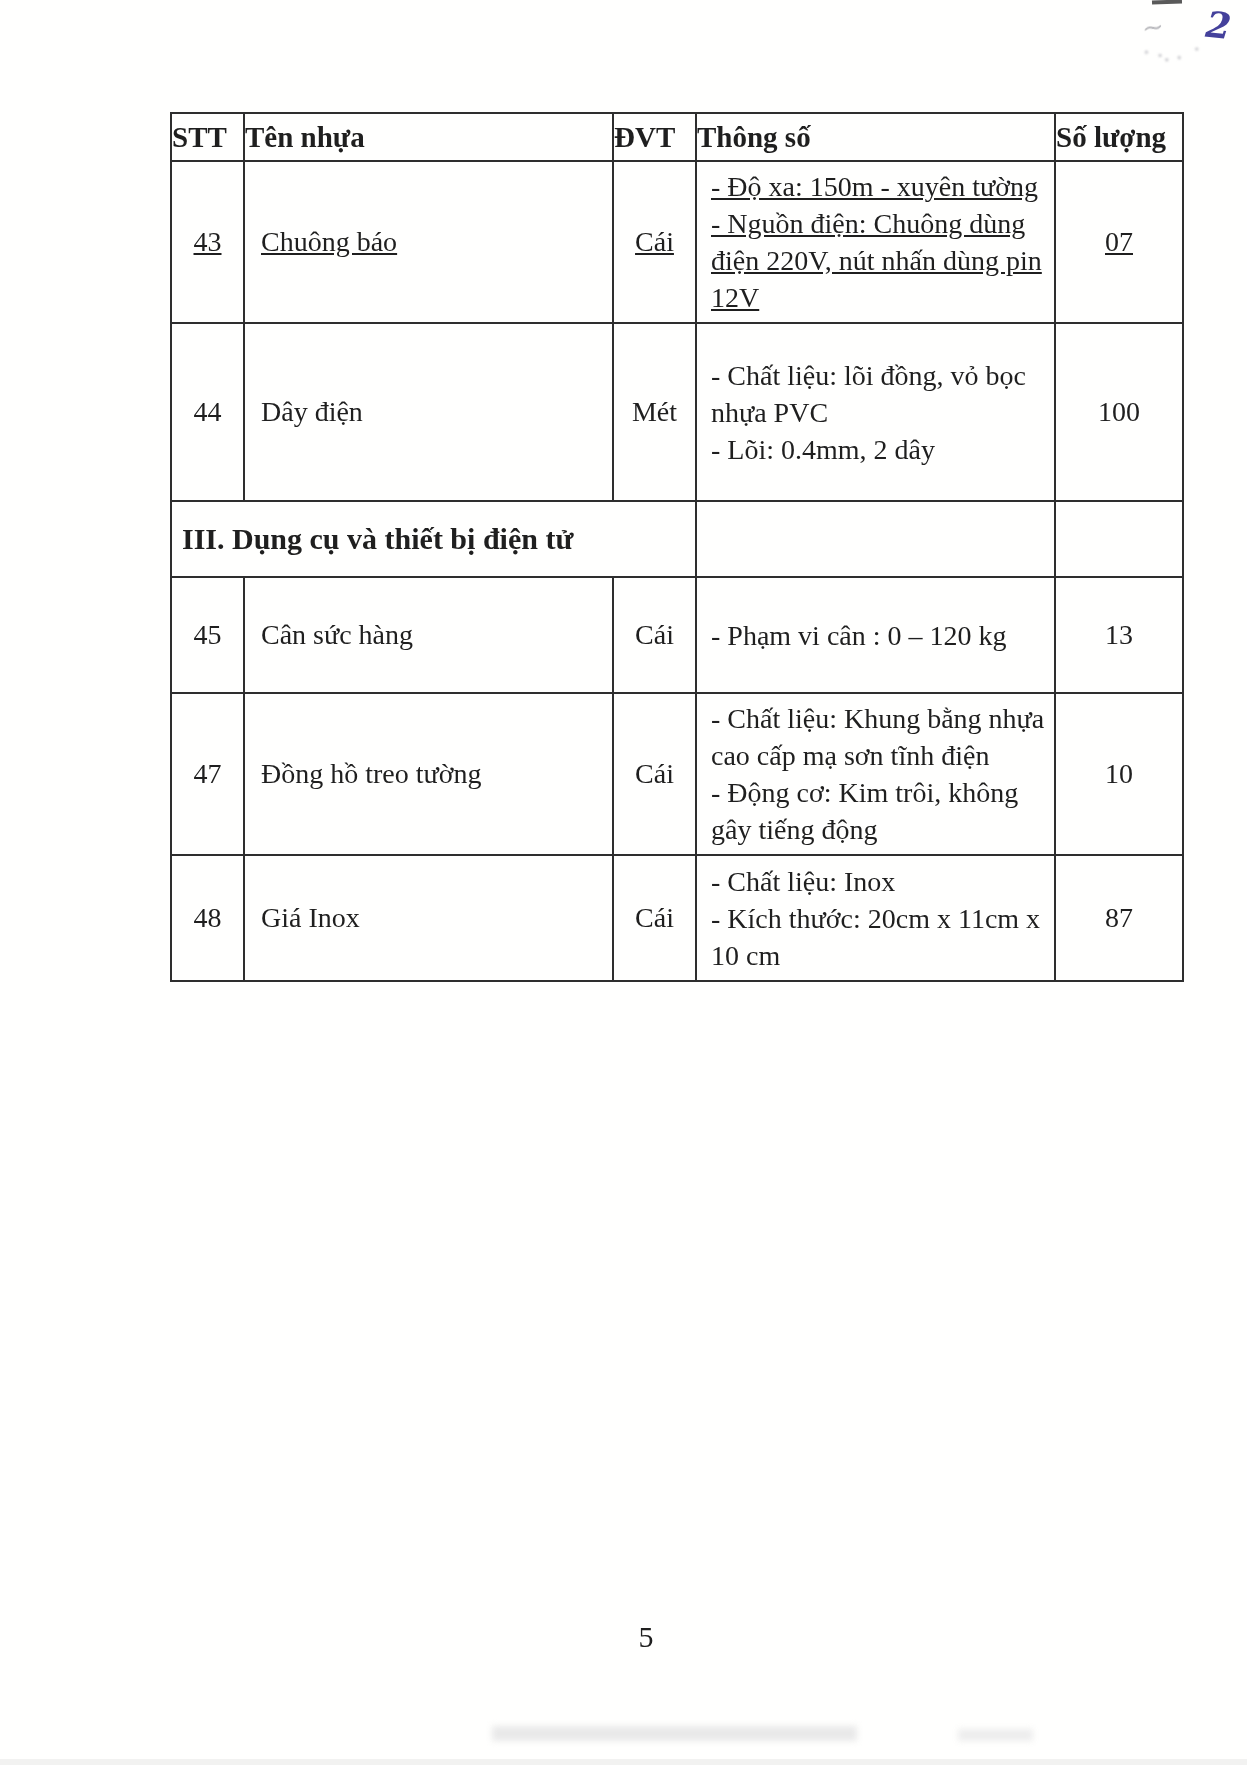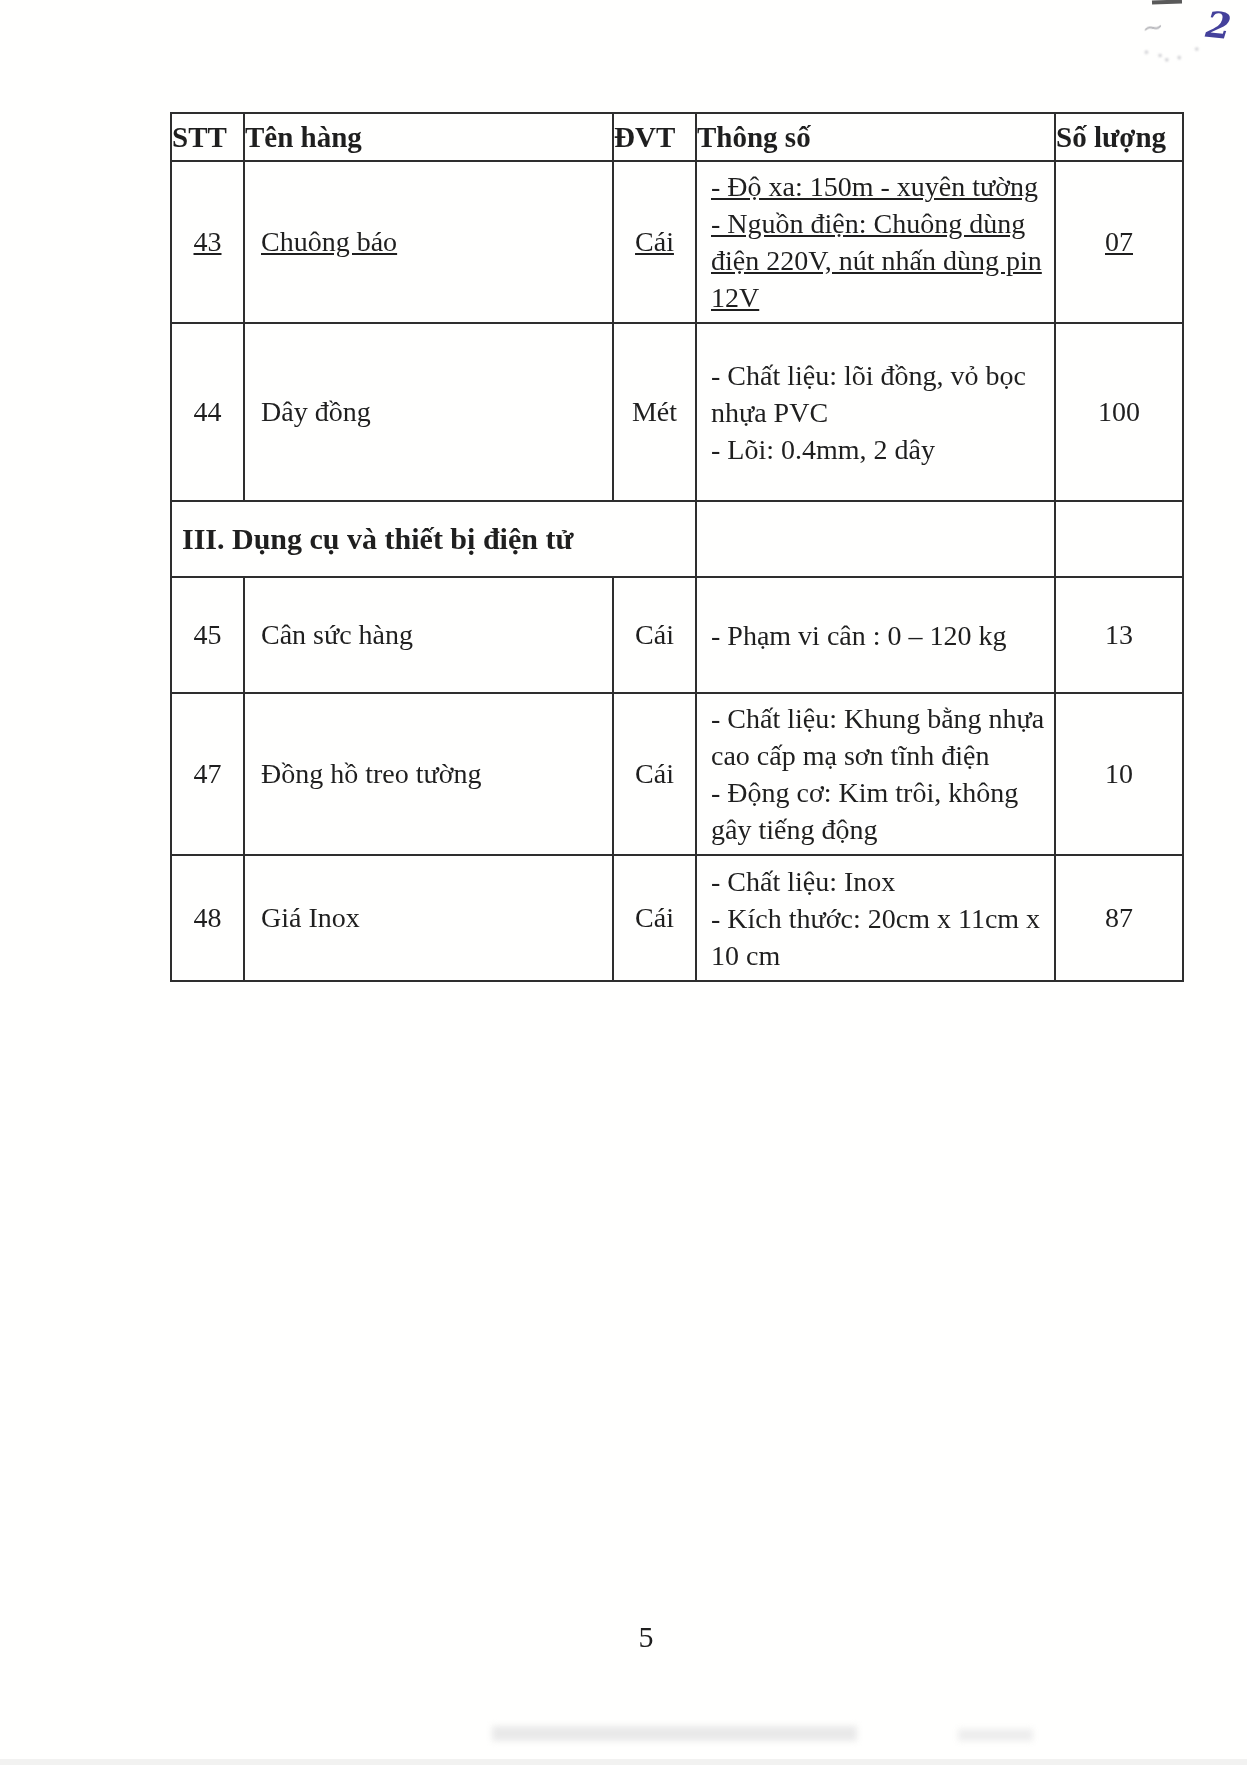--- a/index.html
+++ b/index.html
@@ -152,40 +152,40 @@
     <colgroup>
       <col style="width:73px">
       <col style="width:369px">
       <col style="width:83px">
       <col style="width:359px">
       <col style="width:128px">
     </colgroup>
     <tbody>
       <tr>
         <th>STT</th>
-        <th>Tên hàng</th>
+        <th>Tên nhựa</th>
         <th>ĐVT</th>
         <th>Thông số</th>
         <th>Số lượng</th>
       </tr>
 
       <tr class="h-43">
         <td class="c-stt">43</td>
         <td class="c-name">Chuông báo</td>
         <td class="c-unit">Cái</td>
         <td class="c-spec">- Độ xa: 150m - xuyên tường
 - Nguồn điện: Chuông dùng
 điện 220V, nút nhấn dùng pin
 12V</td>
         <td class="c-qty">07</td>
       </tr>
 
       <tr class="h-44">
         <td class="c-stt">44</td>
-        <td class="c-name">Dây đồng</td>
+        <td class="c-name">Dây điện</td>
         <td class="c-unit">Mét</td>
         <td class="c-spec">- Chất liệu: lõi đồng, vỏ bọc
 nhựa PVC
 - Lõi: 0.4mm, 2 dây</td>
         <td class="c-qty">100</td>
       </tr>
 
       <tr class="h-sec">
         <td class="c-section" colspan="3">III. Dụng cụ và thiết bị điện tử</td>
         <td></td>

